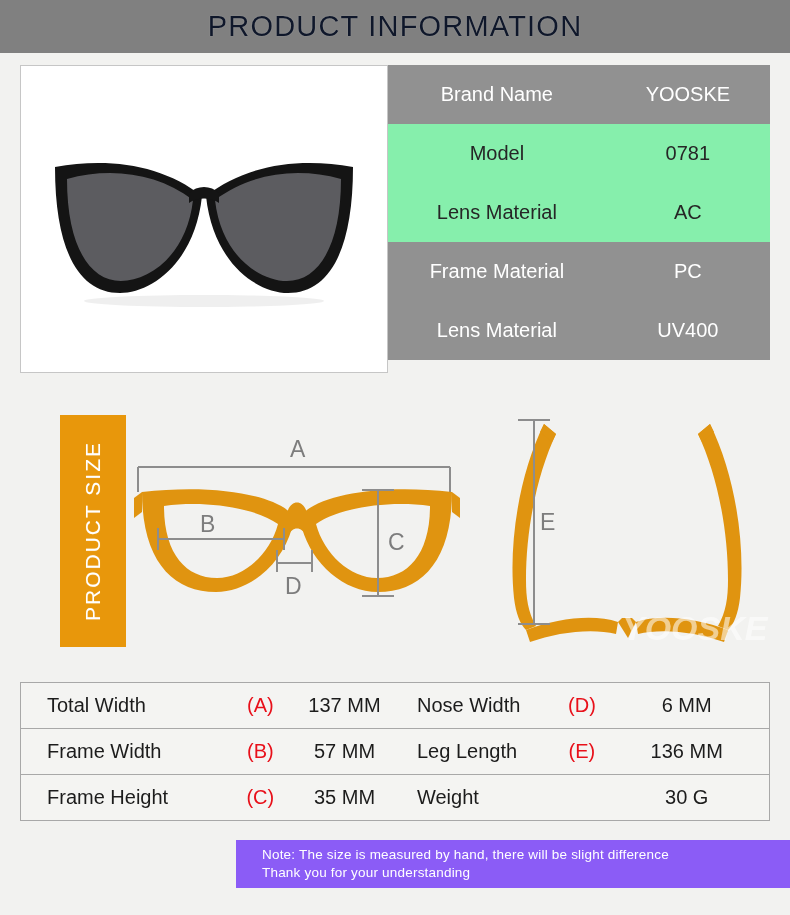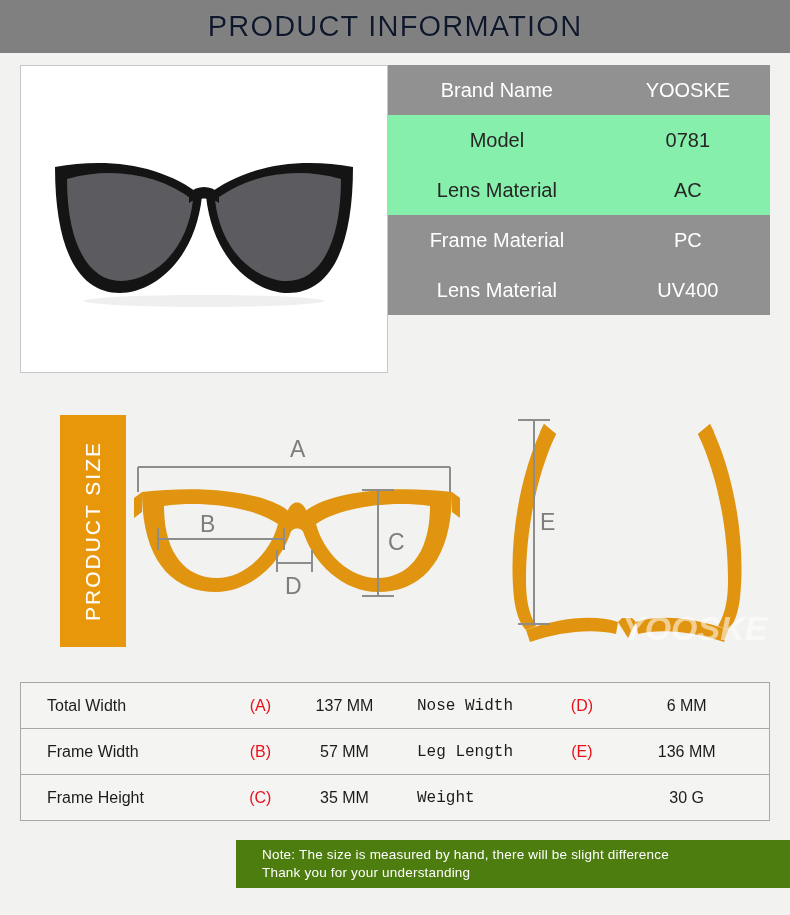--- a/index.html
+++ b/index.html
@@ -52,21 +52,21 @@
     justify-content: center;
   }
   .photo-frame svg { display: block; }
 
   .spec-table {
     width: 382px;
     height: 308px;
     box-sizing: border-box;
   }
   .spec-row {
-    height: 50px;
+    height: 59px;
     display: flex;
     align-items: center;
     box-sizing: border-box;
   }
   .spec-row.dark { background: #919191; }
   .spec-row.light { background: #86efac; }
   .spec-label {
     flex: 0 0 57%;
     text-align: center;
     font-size: 20px;
@@ -119,37 +119,37 @@
   .dim-row {
     display: flex;
     height: 46px;
     border-bottom: 1px solid #a8a8a8;
     box-sizing: border-box;
   }
   .dim-cell {
     display: flex;
     align-items: center;
     justify-content: center;
-    font-size: 16px;
+    font-size: 20px;
     color: #1c1c1c;
     box-sizing: border-box;
   }
   .dim-name  { flex: 0 0 27.5%; justify-content: flex-start; padding-left: 26px; }
   .dim-key   { flex: 0 0 9%;  color: #e8101a; }
   .dim-val   { flex: 0 0 13.5%; }
-  .dim-name2 { flex: 0 0 22%; justify-content: flex-start; padding-left: 22px; font-family: Liberation Mono, monospace; }
+  .dim-name2 { flex: 0 0 22%; justify-content: flex-start; padding-left: 22px; }
   .dim-key2  { flex: 0 0 6%;  color: #e8101a; }
   .dim-val2  { flex: 1; }
 
   
   .note-box {
     position: absolute;
     left: 236px; top: 840px;
     width: 554px; height: 48px;
-    background: #4d7c0f;
+    background: #8b5cf6;
     color: #ffffff;
     box-sizing: border-box;
     padding: 6px 0 0 26px;
   }
   .note-line {
     font-size: 13.5px;
     line-height: 18px;
     letter-spacing: .2px;
   }
 </style>

